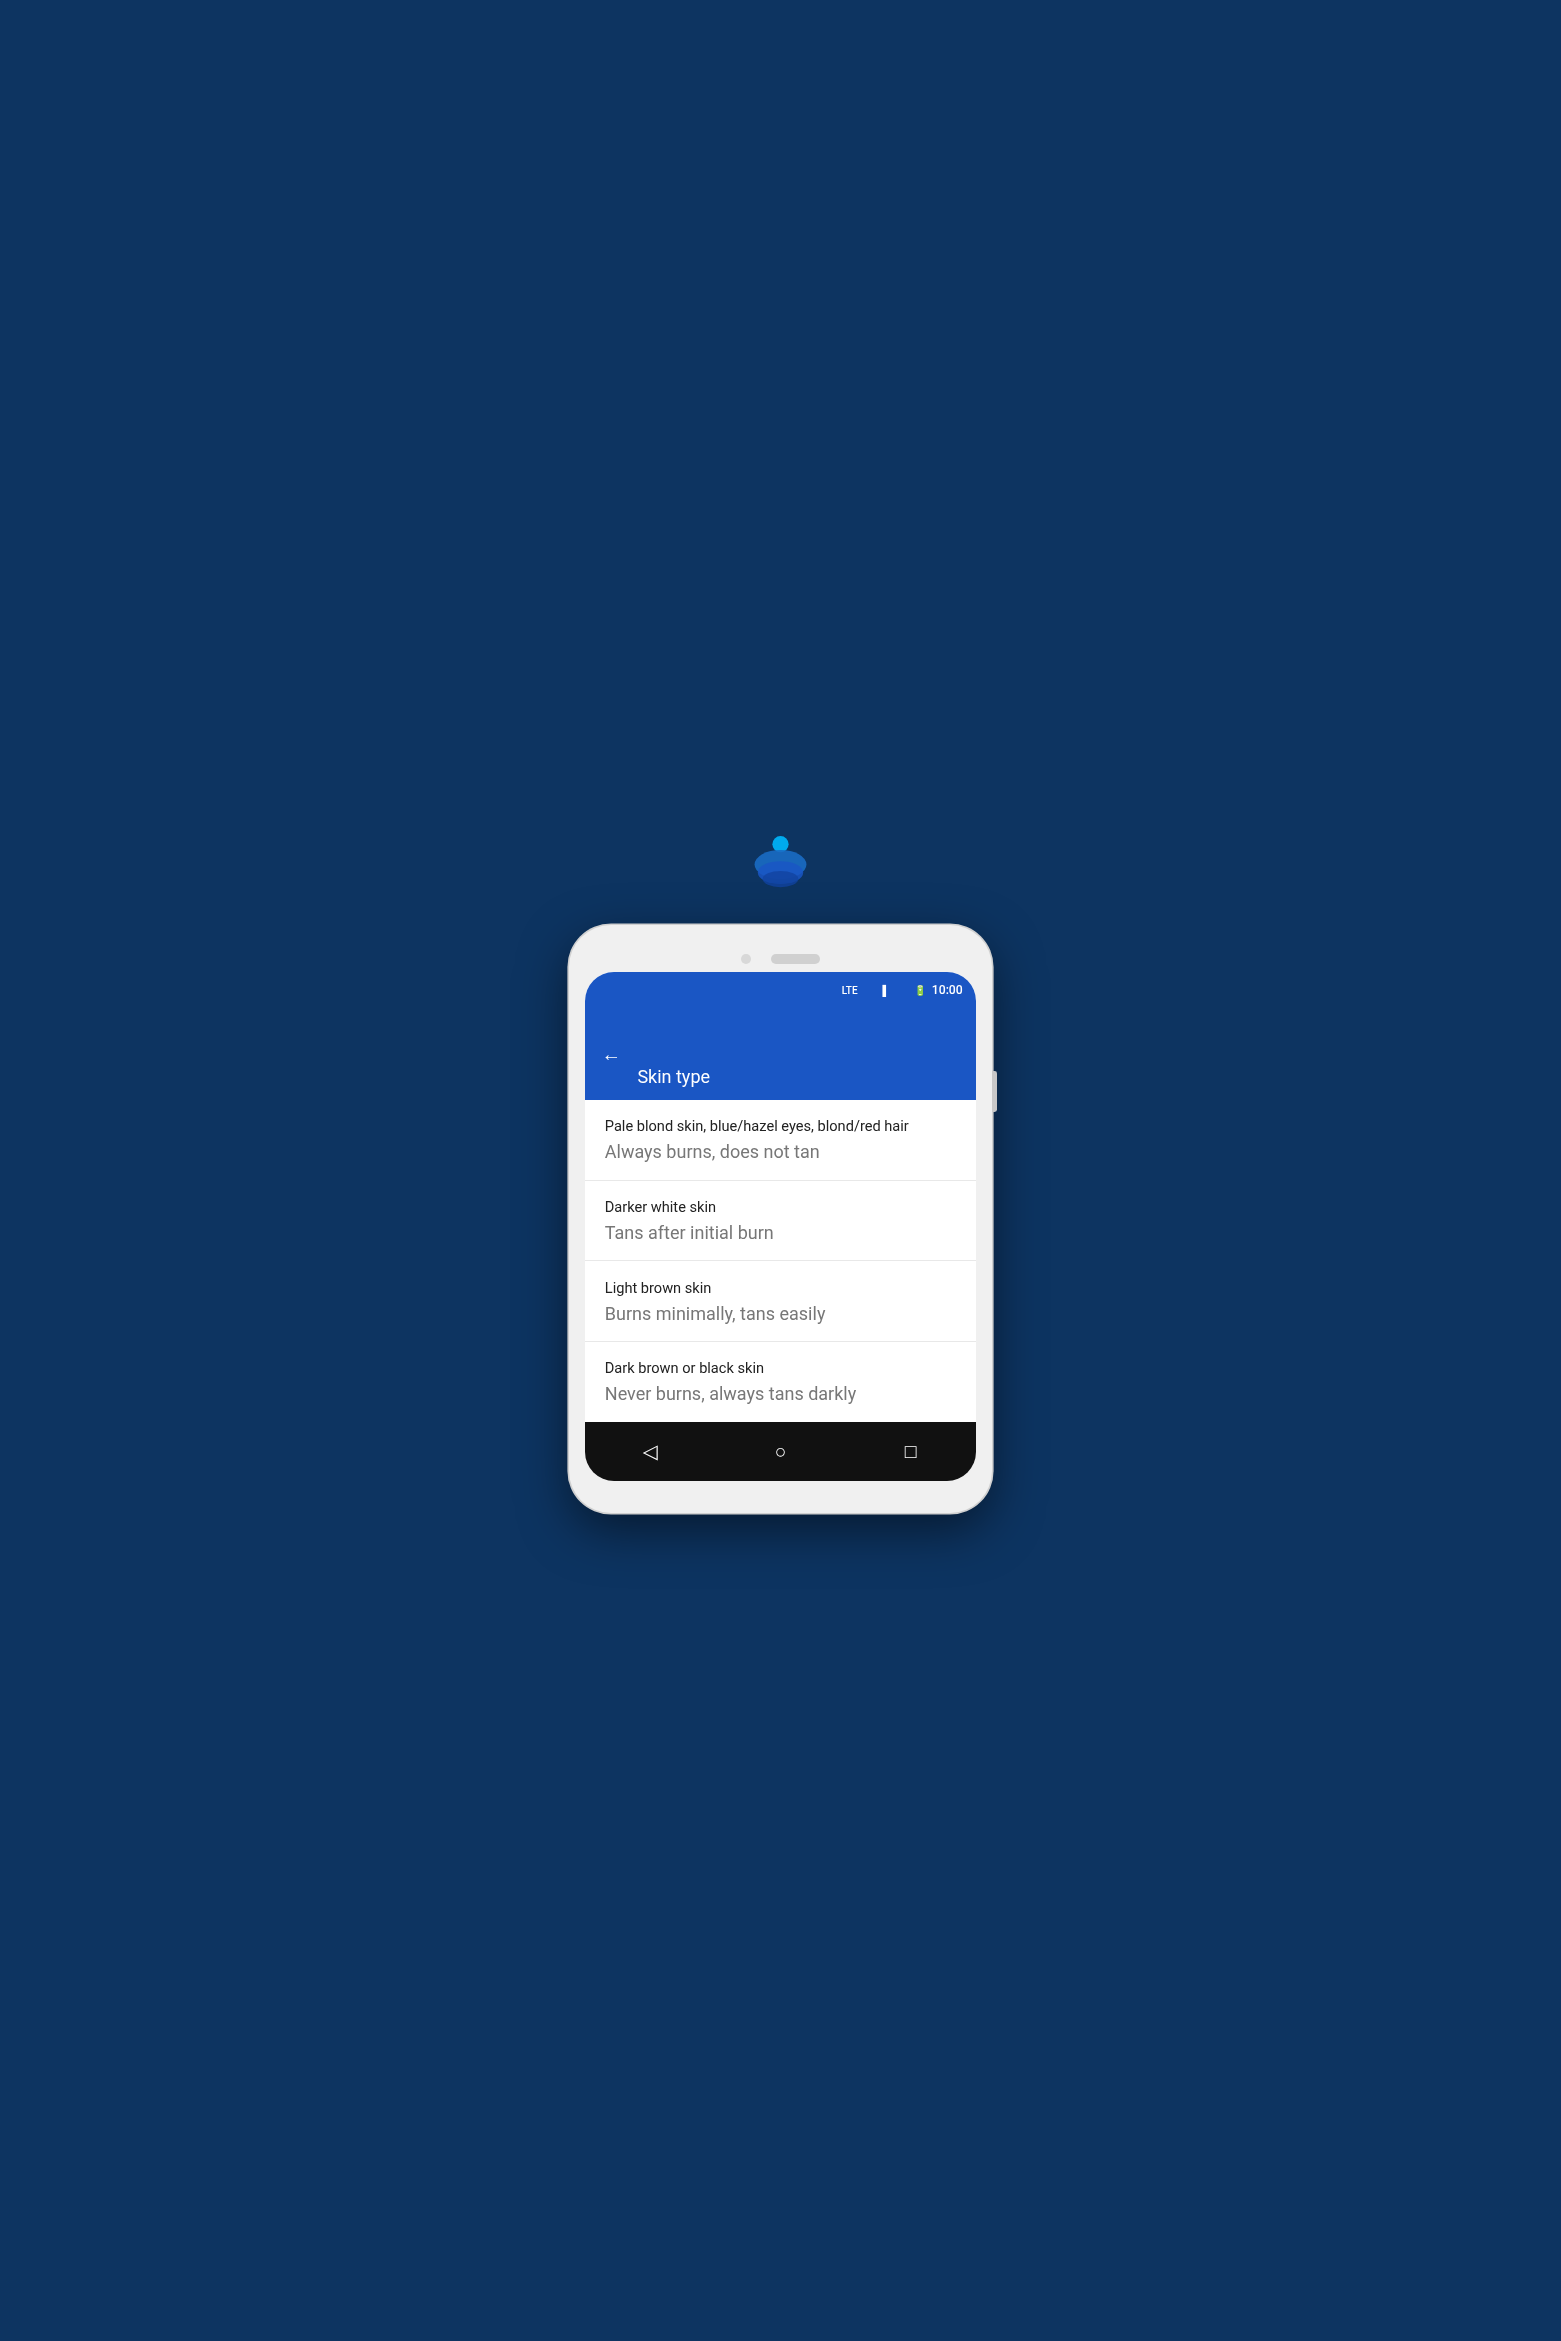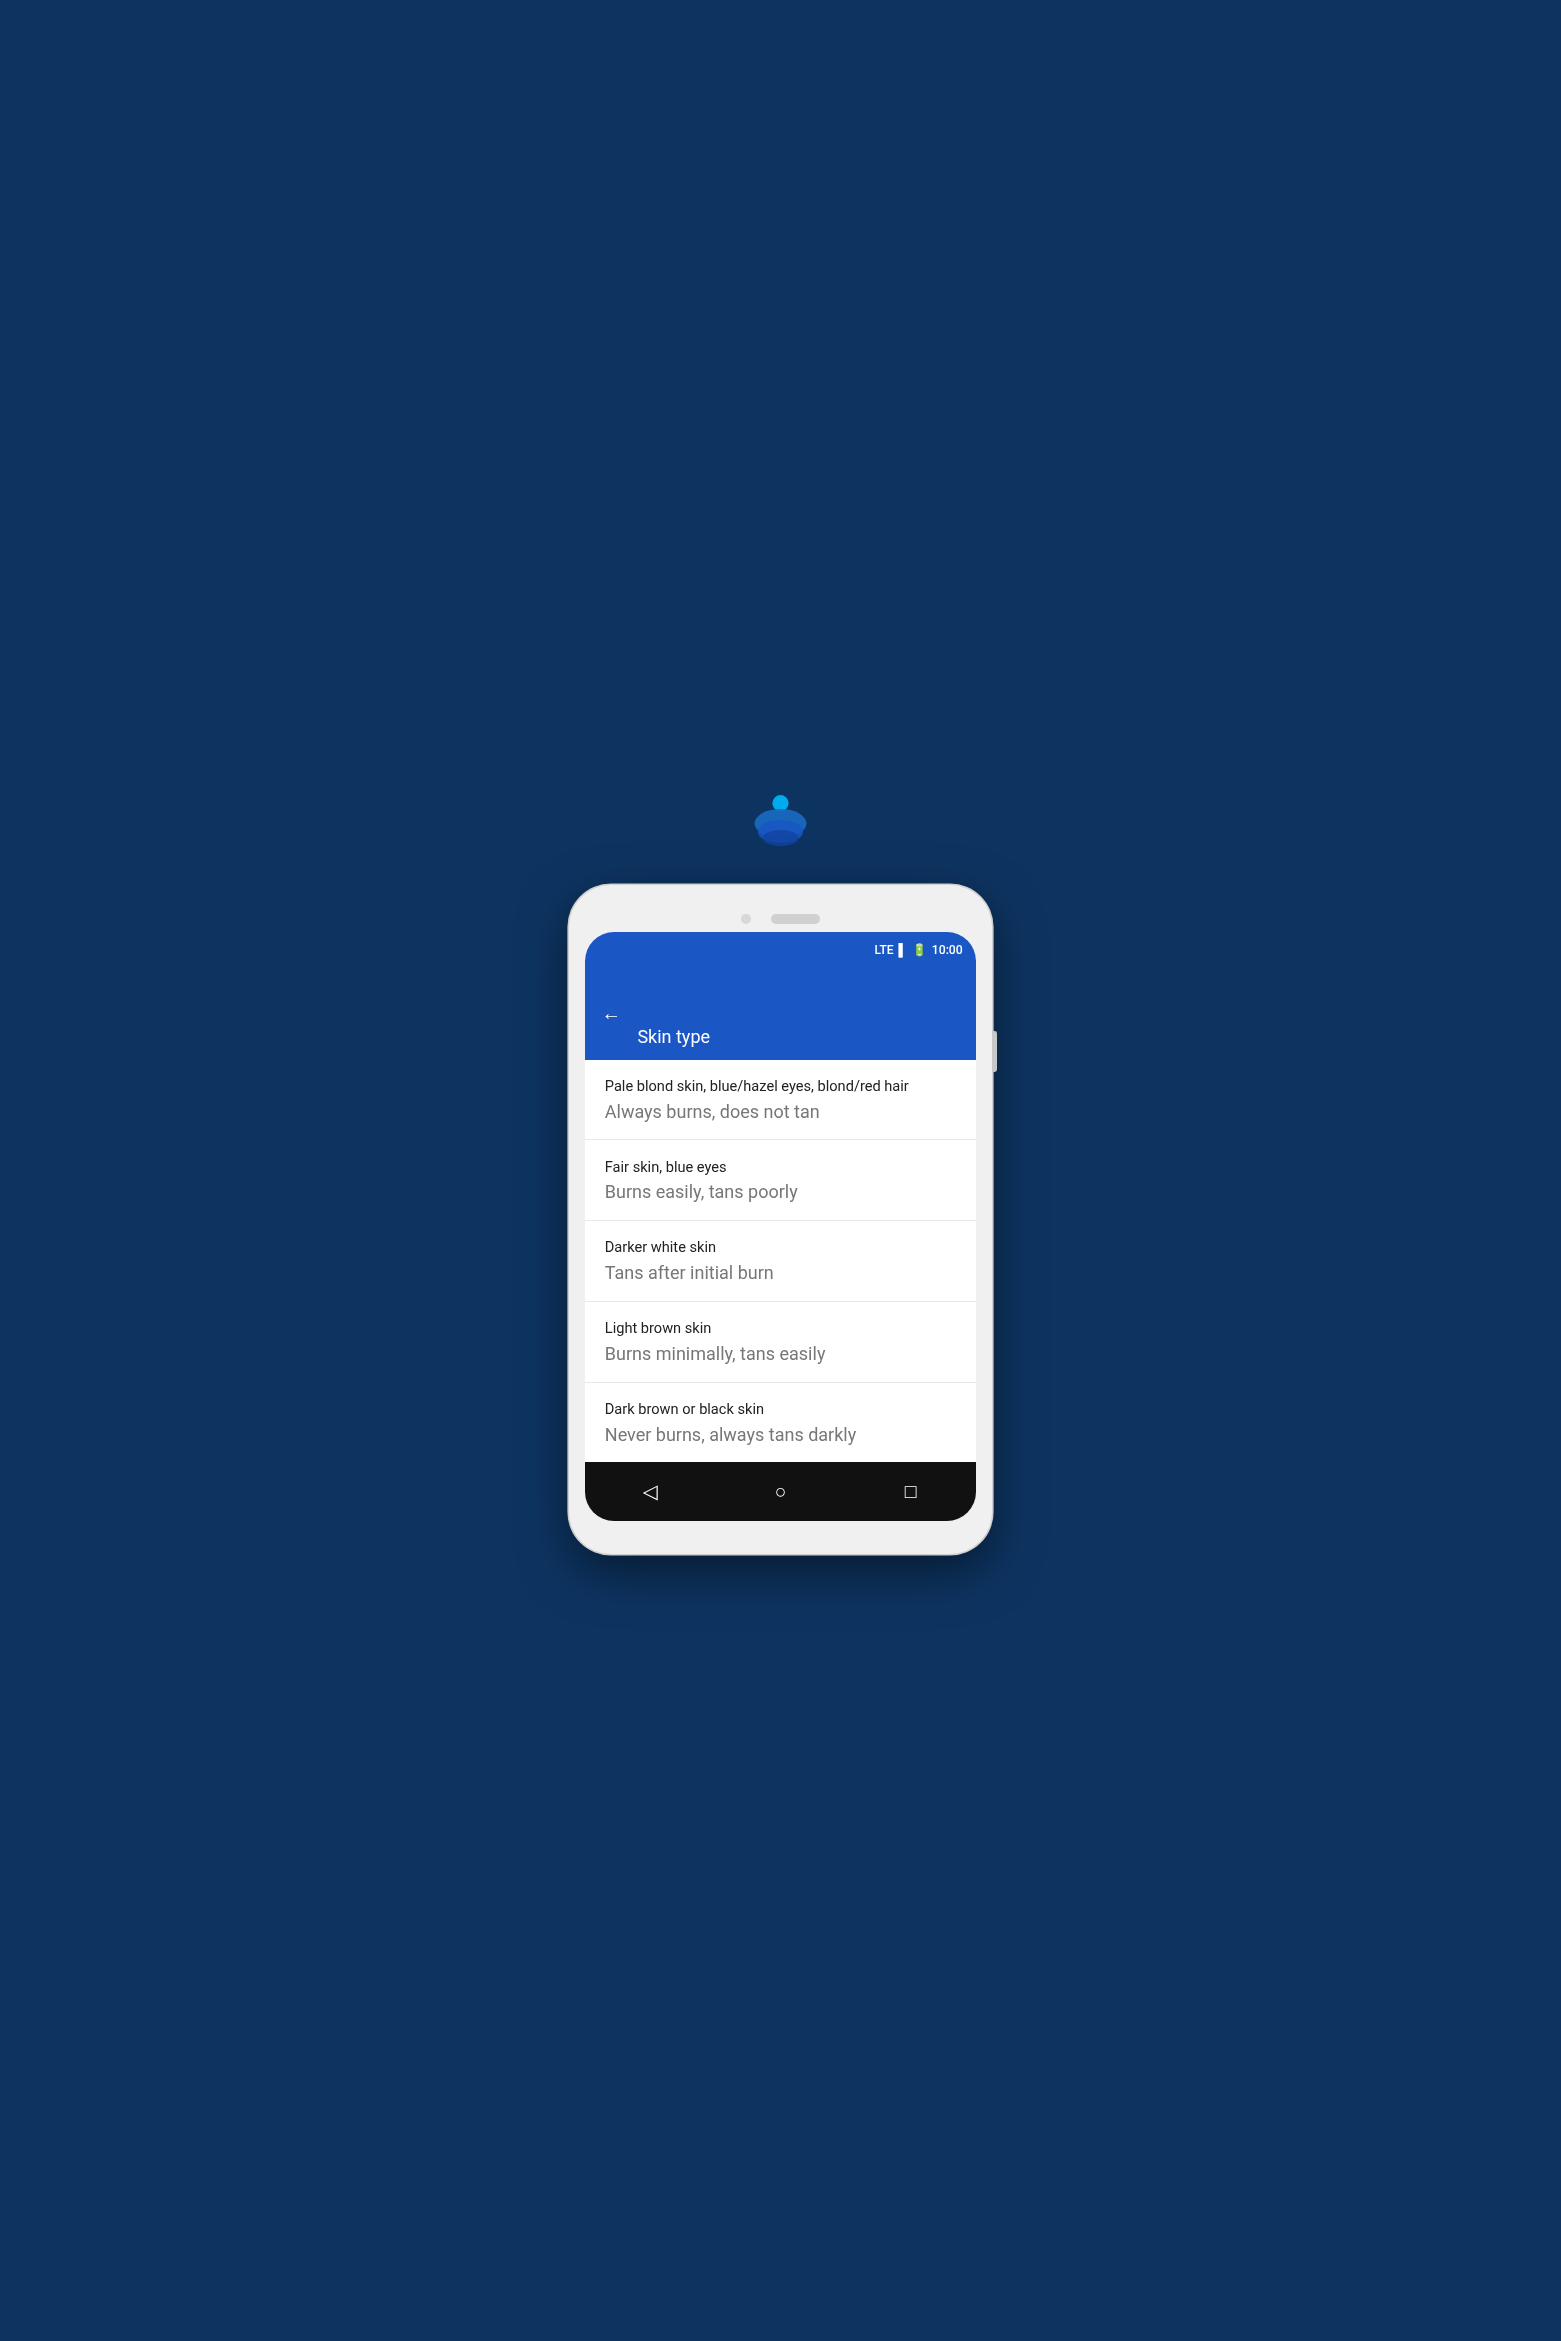--- a/index.html
+++ b/index.html
@@ -84,21 +84,22 @@
       display: flex;
       align-items: center;
       gap: 4.9px;
       color: white;
       font-size: 12.2px;
       font-weight: 500;
     }
 
     .status-icon {
       color: white;
-      font-size: 12px;
+      font-size: 10px;
+      margin-left: 20px;
     }
 
     .app-bar {
       background: #1a56c4;
       display: flex;
       align-items: center;
       padding: 13px 16.3px;
       gap: 16.3px;
     }
 
@@ -216,24 +217,20 @@
         <span class="back-arrow">←</span>
         <span class="app-bar-title">Skin type</span>
       </div>
 
       <div class="skin-list">
       <div class="skin-item">
             <div class="skin-item-title">Pale blond skin, blue/hazel eyes, blond/red hair</div>
             <div class="skin-item-subtitle">Always burns, does not tan</div>
           </div>
           <div class="skin-item">
-            <div class="skin-item-title">Fair skin, blue eyes</div>
-            <div class="skin-item-subtitle">Burns easily, tans poorly</div>
-          </div>
-          <div class="skin-item">
             <div class="skin-item-title">Darker white skin</div>
             <div class="skin-item-subtitle">Tans after initial burn</div>
           </div>
           <div class="skin-item">
             <div class="skin-item-title">Light brown skin</div>
             <div class="skin-item-subtitle">Burns minimally, tans easily</div>
           </div>
           <div class="skin-item">
             <div class="skin-item-title">Dark brown or black skin</div>
             <div class="skin-item-subtitle">Never burns, always tans darkly</div>

